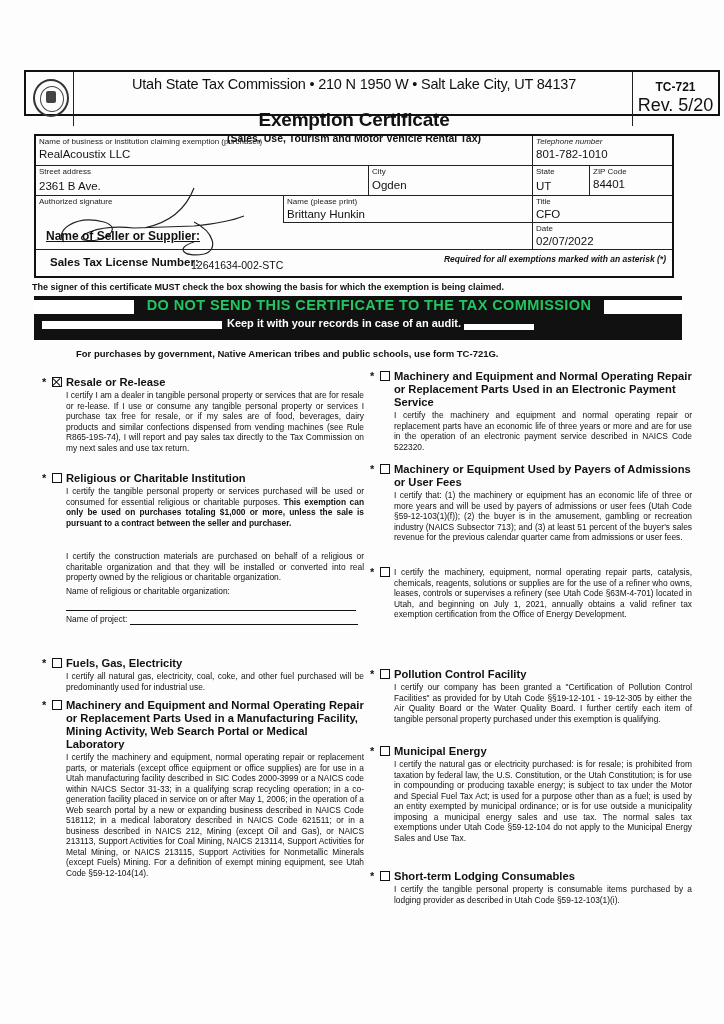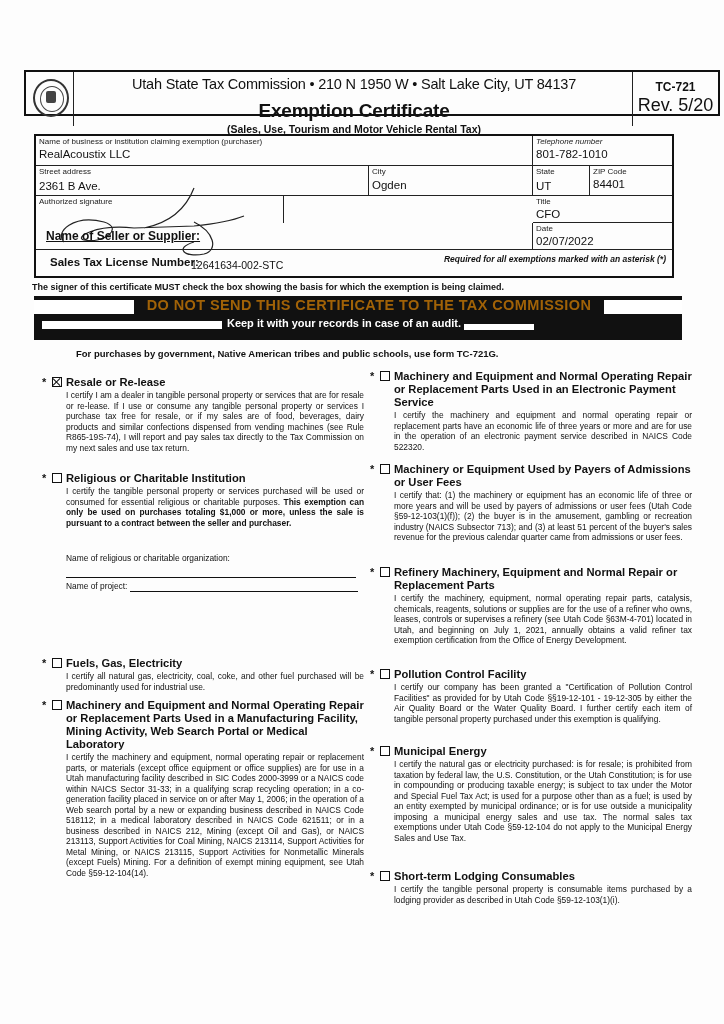--- a/index.html
+++ b/index.html
@@ -10,21 +10,21 @@
 
   
   .header { position: absolute; left: 24px; top: 70px; width: 696px; height: 46px;
             border: 2px solid #111; border-top-width: 2px; }
   .seal-cell { position: absolute; left: 0; top: 0; width: 48px; height: 54px; border-right: 1px solid #222; }
   .seal { position: absolute; left: 7px; top: 7px; width: 36px; height: 38px; border: 2px solid #333; border-radius: 50%; }
   .seal::before { content: ""; position: absolute; left: 5px; top: 5px; width: 22px; height: 24px; border: 1px solid #444; border-radius: 50%; }
   .seal::after { content: ""; position: absolute; left: 11px; top: 10px; width: 10px; height: 12px; background: #444; border-radius: 2px; }
   .header-center { position: absolute; left: 48px; top: 0; width: 560px; height: 54px; text-align: center; }
   .hdr-line1 { font-size: 14.5px; margin-top: 4px; letter-spacing: -0.2px; }
-  .hdr-title { font-size: 19px; font-weight: bold; margin-top: 8px; letter-spacing: -0.2px; }
+  .hdr-title { font-size: 19px; font-weight: bold; margin-top: 17px; letter-spacing: -0.2px; }
   .hdr-sub { font-size: 10.5px; font-weight: bold; margin-top: 1px; }
   .form-cell { position: absolute; right: 0; top: 0; width: 86px; height: 54px; border-left: 1px solid #222; text-align: center; }
   .form-num { font-size: 12px; font-weight: bold; margin-top: 8px; }
   .form-rev { font-size: 18px; margin-top: 1px; }
 
   
   .info { position: absolute; left: 34px; top: 134px; width: 640px; height: 144px; border: 2px solid #111; }
   .cell { position: absolute; border-right: 1px solid #222; border-bottom: 1px solid #222; }
   .lbl { font-size: 8px; color: #222; position: absolute; left: 3px; top: 1px; white-space: nowrap; }
   .val { font-size: 11.5px; position: absolute; left: 3px; top: 12px; white-space: nowrap; }
@@ -33,21 +33,21 @@
   .lic-val { font-size: 10.5px; position: absolute; left: 155px; top: 9px; }
   .req-note { font-size: 8.5px; font-weight: bold; font-style: italic; position: absolute; right: 6px; top: 4px; }
 
   .signer-note { position: absolute; left: 32px; top: 282px; font-size: 9px; font-weight: bold; }
 
   .banner { position: absolute; left: 34px; top: 296px; width: 648px; height: 44px; background: #111; }
   .banner-w1 { position: absolute; left: 0; top: 4px; width: 100px; height: 14px; background: #fff; }
   .banner-w2 { position: absolute; left: 8px; top: 25px; width: 180px; height: 8px; background: #fff; }
   .banner-w3 { position: absolute; left: 430px; top: 28px; width: 70px; height: 6px; background: #fff; }
   .banner-w4 { position: absolute; left: 570px; top: 4px; width: 78px; height: 14px; background: #fff; }
-  .banner-line1 { position: absolute; left: 100px; top: 1px; width: 470px; font-size: 14.5px; font-weight: bold; color: #a16207; text-align: center; letter-spacing: 0.4px; }
+  .banner-line1 { position: absolute; left: 100px; top: 1px; width: 470px; font-size: 14.5px; font-weight: bold; color: #22c55e; text-align: center; letter-spacing: 0.4px; }
   .banner-line2 { position: absolute; left: 190px; top: 21px; width: 240px; font-size: 11px; font-weight: bold; color: #fff; text-align: center; }
 
   .gov-note { position: absolute; left: 32px; top: 348px; font-size: 9.5px; font-weight: bold; padding-left: 44px; }
 
   
   .col { position: absolute; top: 368px; width: 320px; }
   .col.left { left: 44px; }
   .col.right { left: 372px; }
   .ex { position: absolute; left: 0; width: 320px; }
   .ex-head { position: relative; padding-left: 22px; font-size: 11.2px; font-weight: bold; line-height: 13px; }
@@ -108,20 +108,24 @@
       <span class="lbl">ZIP Code</span>
       <span class="val">84401</span>
     </div>
 
     <div class="cell" style="left:0;top:60px;width:248px;height:27px;border-bottom:none;border-right:1px solid #222;">
       <span class="lbl">Authorized signature</span>
       <svg width="240" height="60" style="position:absolute;left:8px;top:-12px;overflow:visible;">
         <path d="M150 4 C140 30,120 40,100 44 M20 58 C10 48,30 30,60 38 C80 44,60 60,40 56 C30 54,50 40,90 44 L150 42 C170 40,190 36,200 32 M150 38 C170 48,175 66,160 70 C140 74,130 64,150 58" fill="none" stroke="#222" stroke-width="1.2"></path>
       </svg>
     </div>
+    <div class="cell" style="left:248px;top:60px;width:249px;height:27px;">
+      <span class="lbl">Name (please print)</span>
+      <span class="val">Brittany Hunkin</span>
+    </div>
     <div class="cell" style="left:497px;top:60px;width:139px;height:27px;border-right:none;">
       <span class="lbl">Title</span>
       <span class="val">CFO</span>
     </div>
 
     <div class="cell" style="left:0;top:87px;width:497px;height:27px;">
       <span class="seller-lbl">Name of Seller or Supplier:</span>
     </div>
     <div class="cell" style="left:497px;top:87px;width:139px;height:27px;border-right:none;">
       <span class="lbl">Date</span>
@@ -165,20 +169,21 @@
         <span class="box"></span>
         <span>Religious or Charitable Institution</span>
       </div>
       <div class="ex-body">
         <span>I certify the tangible personal property or services purchased will be used or consumed for essential religious or charitable purposes.</span>
         <b>This exemption can only be used on purchases totaling $1,000 or more, unless the sale is pursuant to a contract between the seller and purchaser.</b>
       </div>
     </div>
 
     <div class="ex" style="top:182px;">
+      <div class="ex-body">I certify the construction materials are purchased on behalf of a religious or charitable organization and that they will be installed or converted into real property owned by the religious or charitable organization.</div>
       <div class="fill-line">
         <span>Name of religious or charitable organization:</span>
       </div>
       <div class="fill-line" style="height:12px;">
         <span class="rule" style="width:290px;"></span>
       </div>
       <div class="fill-line">
         <span>Name of project:</span>
         <span class="rule" style="width:228px;"></span>
       </div>
@@ -220,21 +225,20 @@
         <span class="box"></span>
         <span>Machinery or Equipment Used by Payers of Admissions or User Fees</span>
       </div>
       <div class="ex-body">I certify that: (1) the machinery or equipment has an economic life of three or more years and will be used by payers of admissions or user fees (Utah Code §59-12-103(1)(f)); (2) the buyer is in the amusement, gambling or recreation industry (NAICS Subsector 713); and (3) at least 51 percent of the buyer's sales revenue for the previous calendar quarter came from admissions or user fees.</div>
     </div>
 
     <div class="ex" style="top:198px;">
       <div class="ex-head">
         <span class="ast">*</span>
         <span class="box"></span>
-        <span>Refinery Machinery, Equipment and Normal Repair or Replacement Parts</span>
       </div>
       <div class="ex-body">I certify the machinery, equipment, normal operating repair parts, catalysis, chemicals, reagents, solutions or supplies are for the use of a refiner who owns, leases, controls or supervises a refinery (see Utah Code §63M-4-701) located in Utah, and beginning on July 1, 2021, annually obtains a valid refiner tax exemption certification from the Office of Energy Development.</div>
     </div>
 
     <div class="ex" style="top:300px;">
       <div class="ex-head">
         <span class="ast">*</span>
         <span class="box"></span>
         <span>Pollution Control Facility</span>
       </div>

